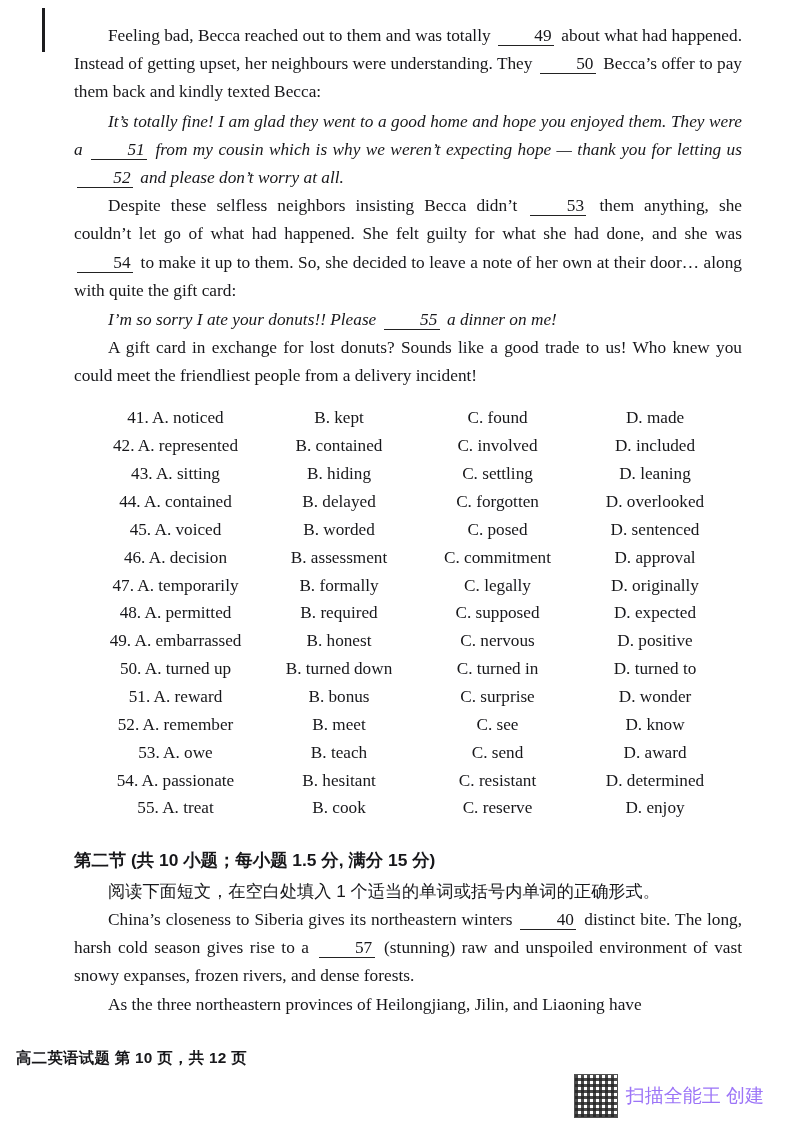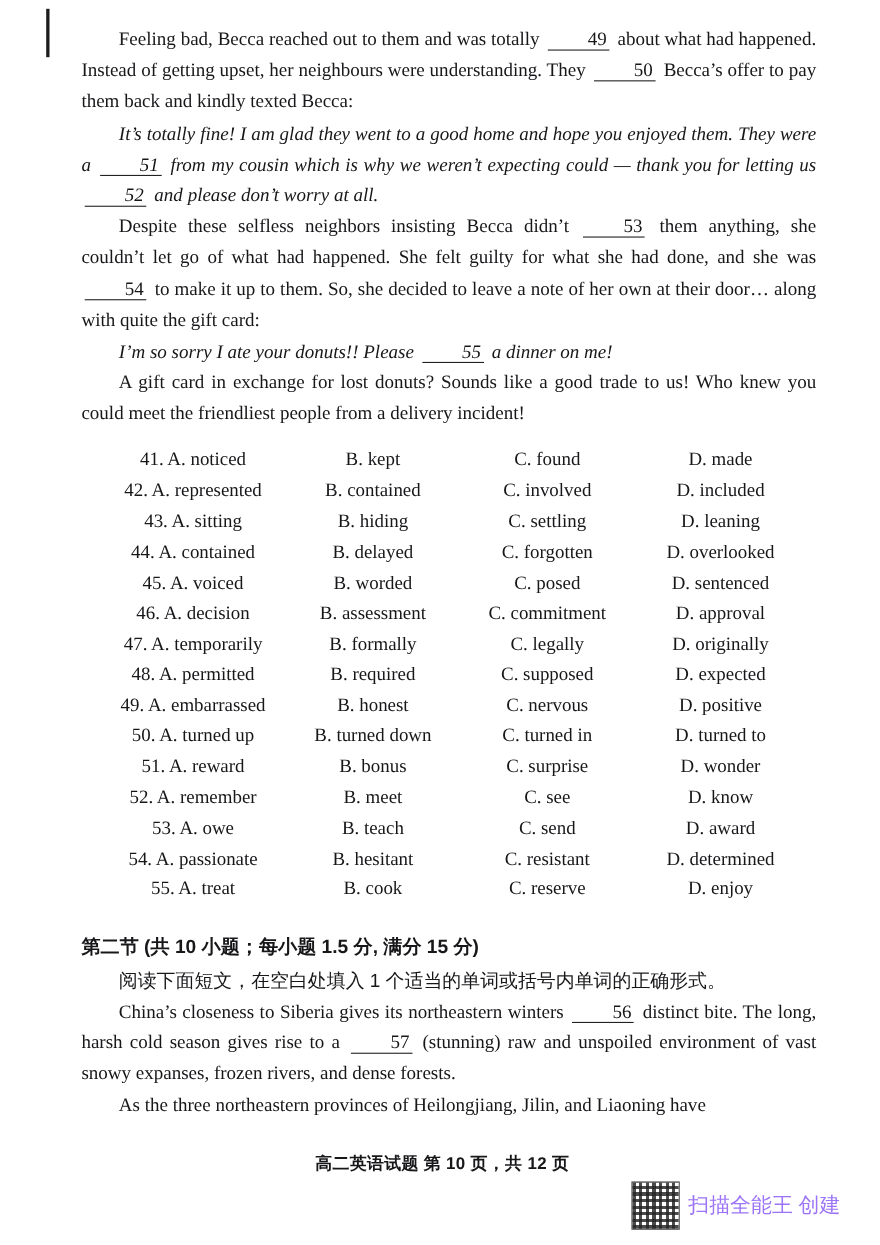--- a/index.html
+++ b/index.html
@@ -97,24 +97,23 @@
     margin-top: 6px;
     font-size: 17.2px;
     text-indent: 34px;
     line-height: 1.6;
   }
   .passage2 {
     margin-top: 6px;
   }
   .footer {
     position: absolute;
-    left: 4px;
+    left: 16px;
     right: 0;
     top: 1048px;
-    text-align: center;
     font-size: 15.4px;
     font-weight: bold;
     letter-spacing: 0.3px;
   }
   .watermark {
     position: absolute;
     right: 36px;
     bottom: 14px;
     display: flex;
     align-items: center;
@@ -151,21 +150,21 @@
       <span>Feeling bad, Becca reached out to them and was totally</span>
       <span class="blank">49</span>
       <span>about what had happened. Instead of getting upset, her neighbours were understanding. They</span>
       <span class="blank">50</span>
       <span>Becca’s offer to pay them back and kindly texted Becca:</span>
     </p>
 
     <p class="quote hang">
       <span>It’s totally fine! I am glad they went to a good home and hope you enjoyed them. They were a</span>
       <span class="blank">51</span>
-      <span>from my cousin which is why we weren’t expecting could — thank you for letting us</span>
+      <span>from my cousin which is why we weren’t expecting hope — thank you for letting us</span>
       <span class="blank">52</span>
       <span>and please don’t worry at all.</span>
     </p>
 
     <p class="para">
       <span>Despite these selfless neighbors insisting Becca didn’t</span>
       <span class="blank">53</span>
       <span>them anything, she couldn’t let go of what had happened. She felt guilty for what she had done, and she was</span>
       <span class="blank">54</span>
       <span>to make it up to them. So, she decided to leave a note of her own at their door… along with quite the gift card:</span>
@@ -272,21 +271,21 @@
         <span class="c4">D. enjoy</span>
       </div>
 
     </div>
 
     <div class="section-title cn">第二节 (共 10 小题；每小题 1.5 分, 满分 15 分)</div>
     <div class="section-instr cn">阅读下面短文，在空白处填入 1 个适当的单词或括号内单词的正确形式。</div>
 
     <p class="para passage2">
       <span>China’s closeness to Siberia gives its northeastern winters</span>
-      <span class="blank">56</span>
+      <span class="blank">40</span>
       <span>distinct bite. The long, harsh cold season gives rise to a</span>
       <span class="blank">57</span>
       <span>(stunning) raw and unspoiled environment of vast snowy expanses, frozen rivers, and dense forests.</span>
     </p>
 
     <p class="para">As the three northeastern provinces of Heilongjiang, Jilin, and Liaoning have</p>
 
   </div>
 
   <div class="footer cn">高二英语试题 第 10 页，共 12 页</div>

